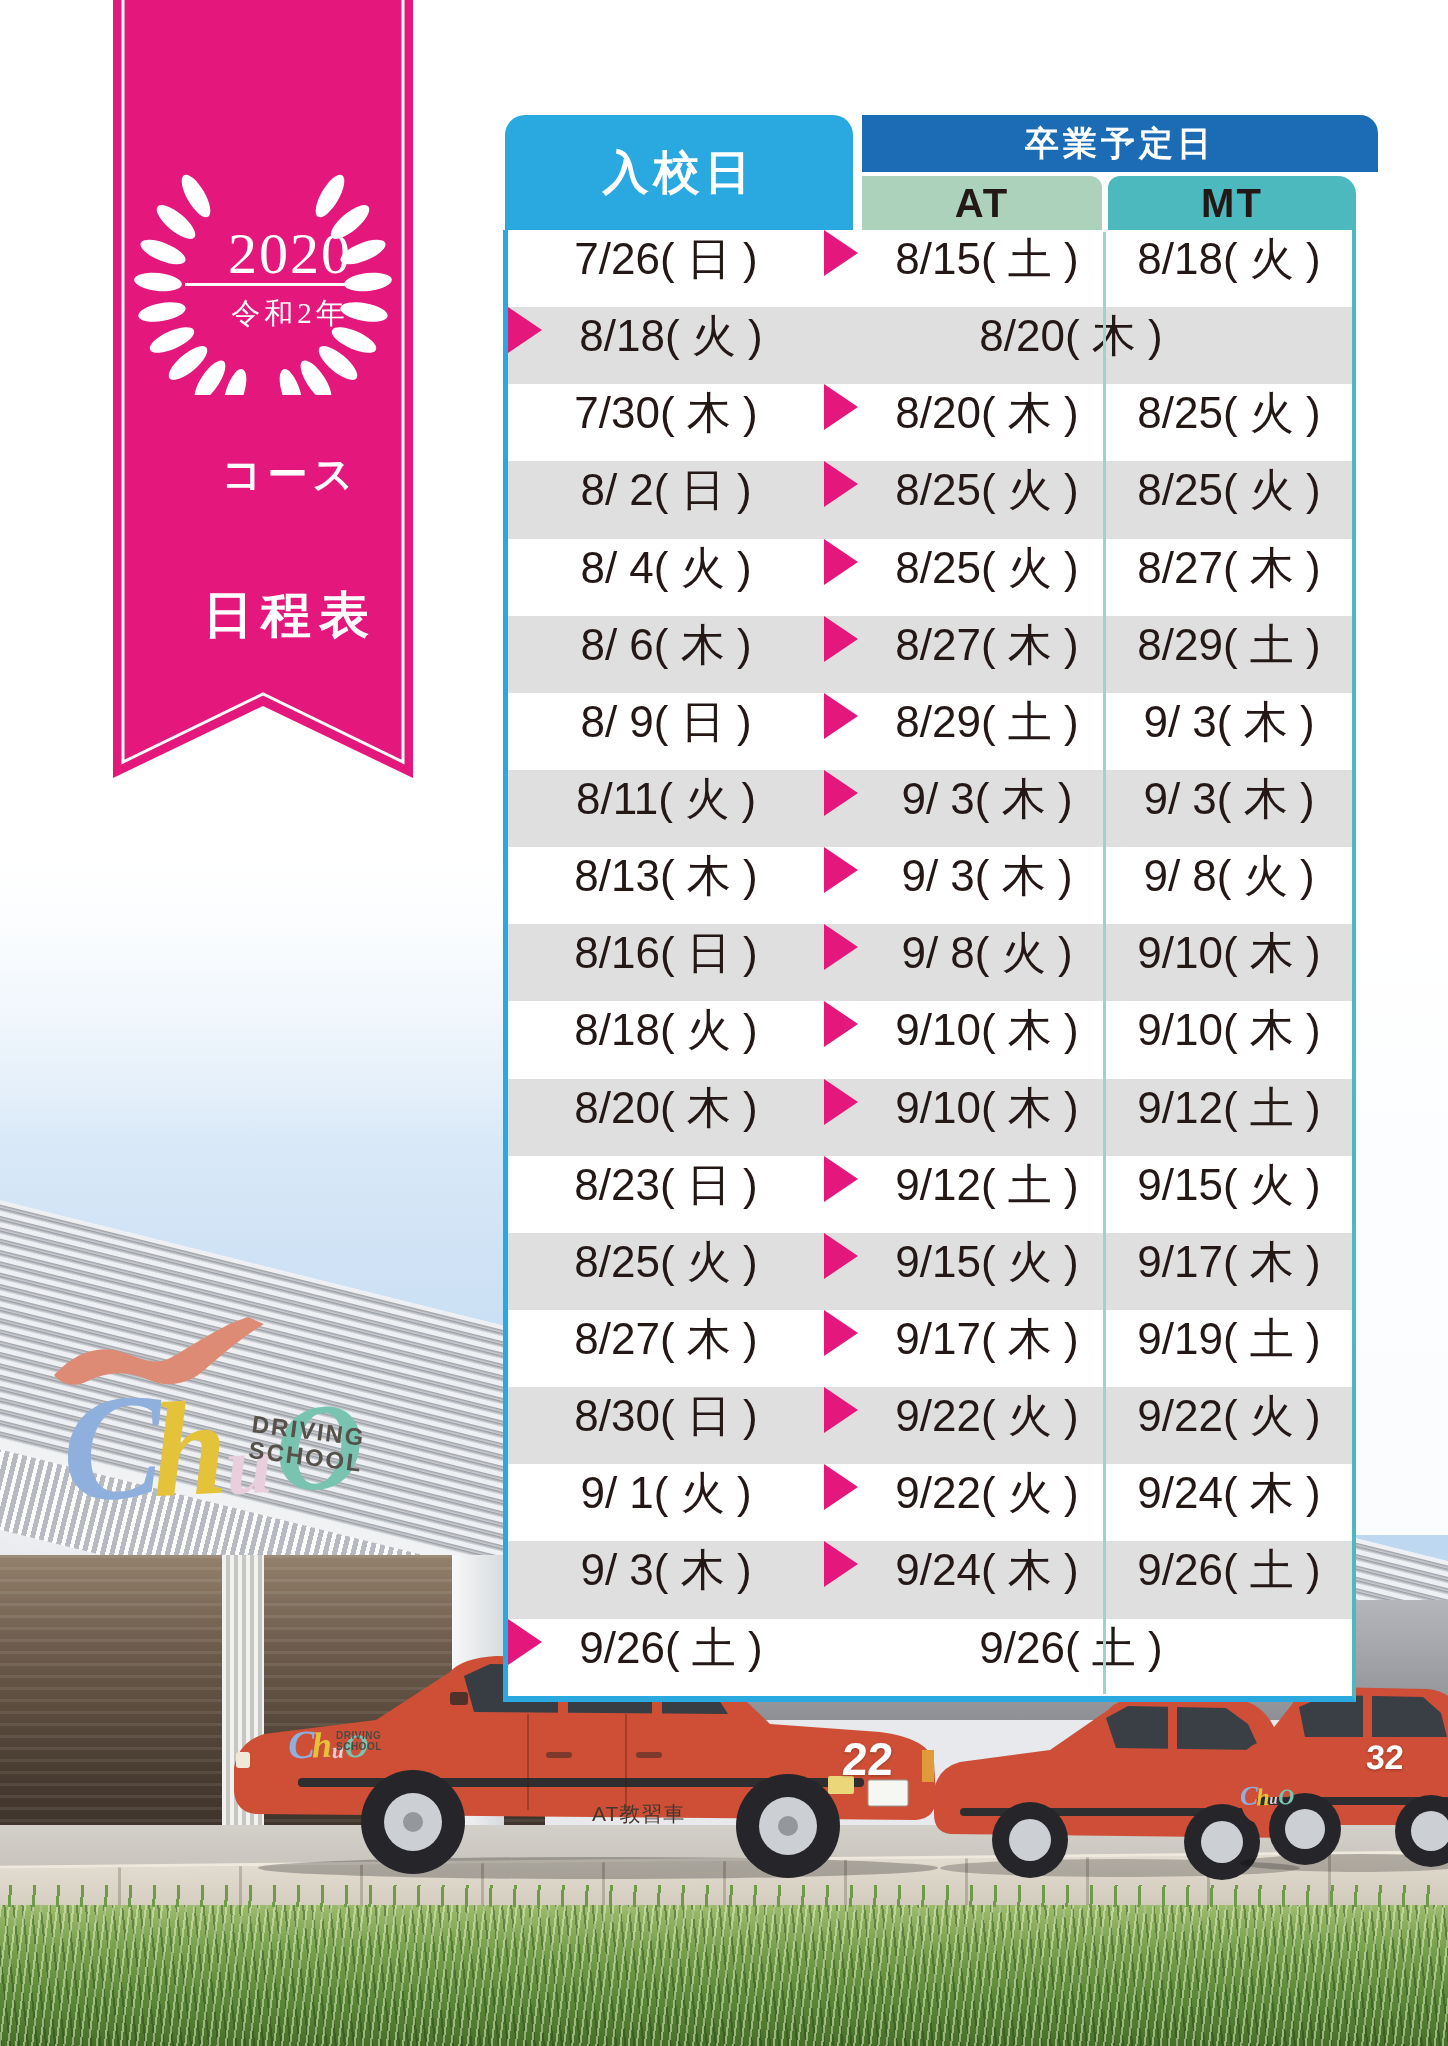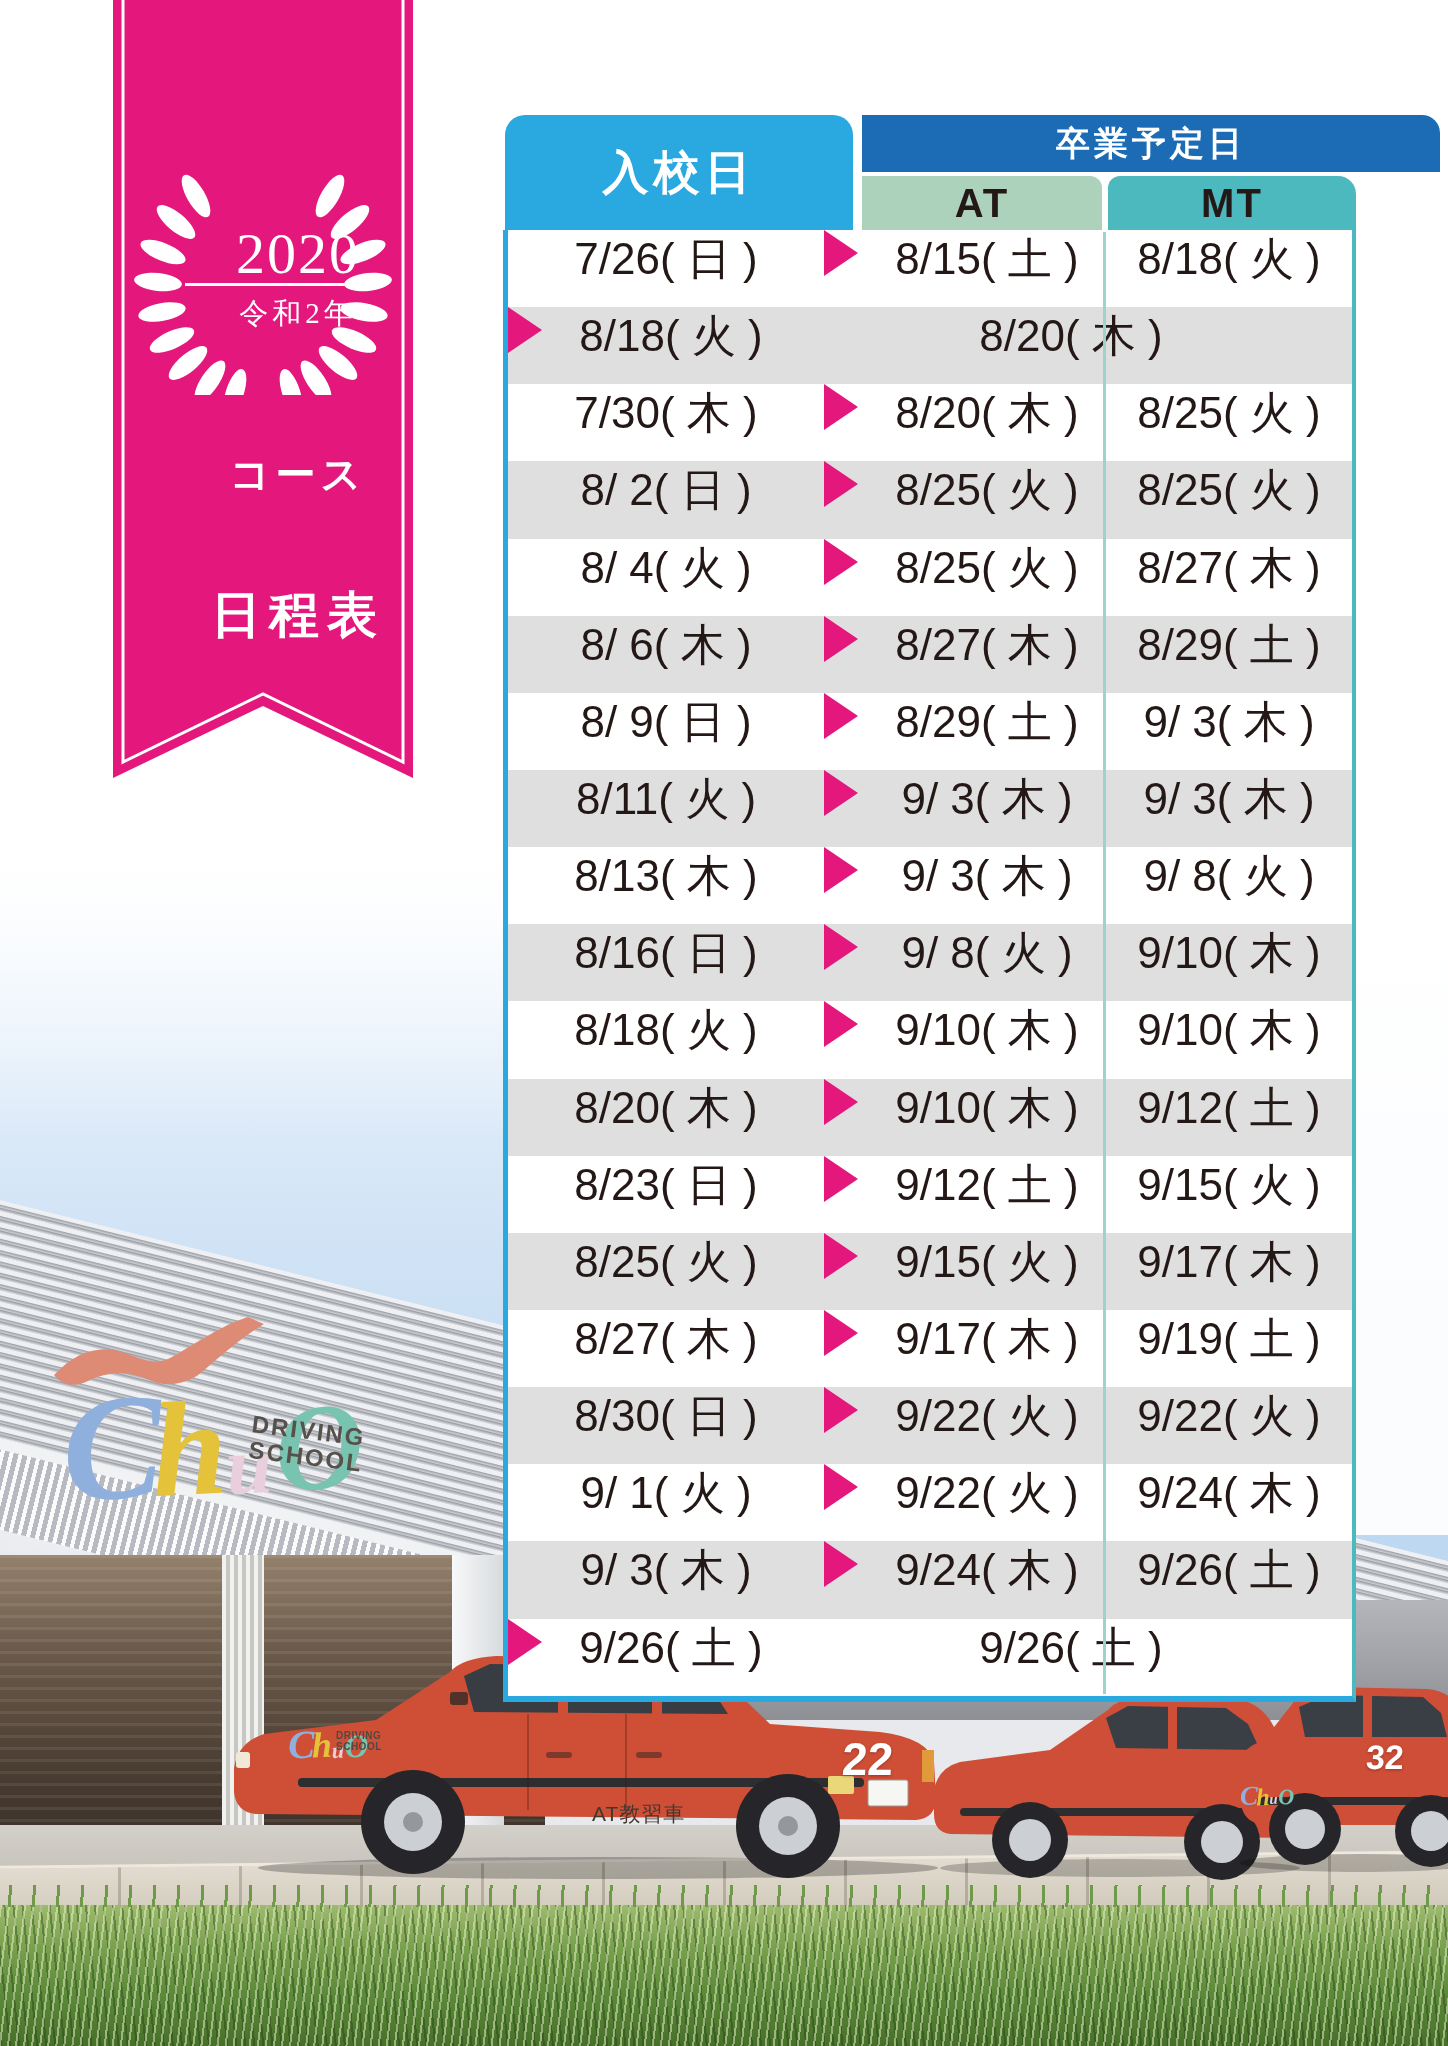--- a/index.html
+++ b/index.html
@@ -67,34 +67,34 @@
   .grass{position:absolute;left:0;top:1075px;width:1448px;height:141px;z-index:5;
     background:
       repeating-linear-gradient(97deg,rgba(236,245,205,.5) 0 2px,rgba(0,0,0,0) 2px 8px),
       repeating-linear-gradient(84deg,rgba(28,58,18,.38) 0 2px,rgba(0,0,0,0) 2px 9px),
       linear-gradient(to bottom,#9dbb6d 0%,#7aa24f 28%,#5d8a3a 62%,#467029 100%);}
   .grass::before{content:'';position:absolute;left:0;top:-20px;width:100%;height:22px;
     background:repeating-linear-gradient(93deg,rgba(0,0,0,0) 0 9px,#6f9a4a 9px 12px,rgba(0,0,0,0) 12px 24px);}
 
   
   .ribbon-svg{position:absolute;left:113px;top:0;width:300px;height:790px;z-index:9;}
-  .ribbon-text{position:absolute;left:128px;width:340px;z-index:10;text-align:center;color:#fff;}
+  .ribbon-text{position:absolute;left:120px;width:340px;z-index:10;text-align:center;color:#fff;}
   .wreath{position:absolute;left:130px;top:160px;width:266px;height:235px;z-index:10;}
   .year{top:220px;font-family:"Liberation Serif",serif;font-size:58px;letter-spacing:2px;}
   .divider{position:absolute;left:185px;top:283px;width:160px;height:3px;background:#fff;z-index:10;}
   .era{top:294px;font-family:"Liberation Serif",serif;font-size:29px;letter-spacing:4px;}
   .course{top:448px;font-weight:bold;font-size:40px;letter-spacing:5px;line-height:1.32;}
   .sched-title{top:582px;font-weight:bold;font-size:50px;letter-spacing:8px;}
 
   
   .tbl{position:absolute;z-index:8;}
   .head{display:flex;align-items:center;justify-content:center;color:#fff;font-weight:bold;}
   .head-start{left:505px;top:115px;width:348px;height:115px;background:var(--cyan);
     border-radius:20px 20px 0 0;font-size:46px;letter-spacing:5px;}
-  .head-grad{left:862px;top:115px;width:578px;height:57px;background:var(--dark-blue);
+  .head-grad{left:862px;top:115px;width:516px;height:57px;background:var(--dark-blue);
     border-radius:0 18px 0 0;font-size:34px;letter-spacing:4px;}
   .head-at{left:862px;top:176px;width:240px;height:54px;background:var(--pale-green);
     border-radius:0 12px 0 0;color:var(--text-dark);font-size:40px;letter-spacing:2px;}
   .head-mt{left:1108px;top:176px;width:248px;height:54px;background:var(--teal);
     border-radius:12px 18px 0 0;color:var(--text-dark);font-size:40px;letter-spacing:2px;}
   .tbl-body{left:503px;top:230px;width:844px;height:1466px;background:#fff;
     border-left:5px solid var(--cyan);border-right:4px solid var(--teal);
     border-bottom:6px solid var(--cyan);}
   .row{height:77.15px;display:flex;align-items:flex-start;background:#fff;}
   .row:nth-child(even){background:var(--row-gray);}

